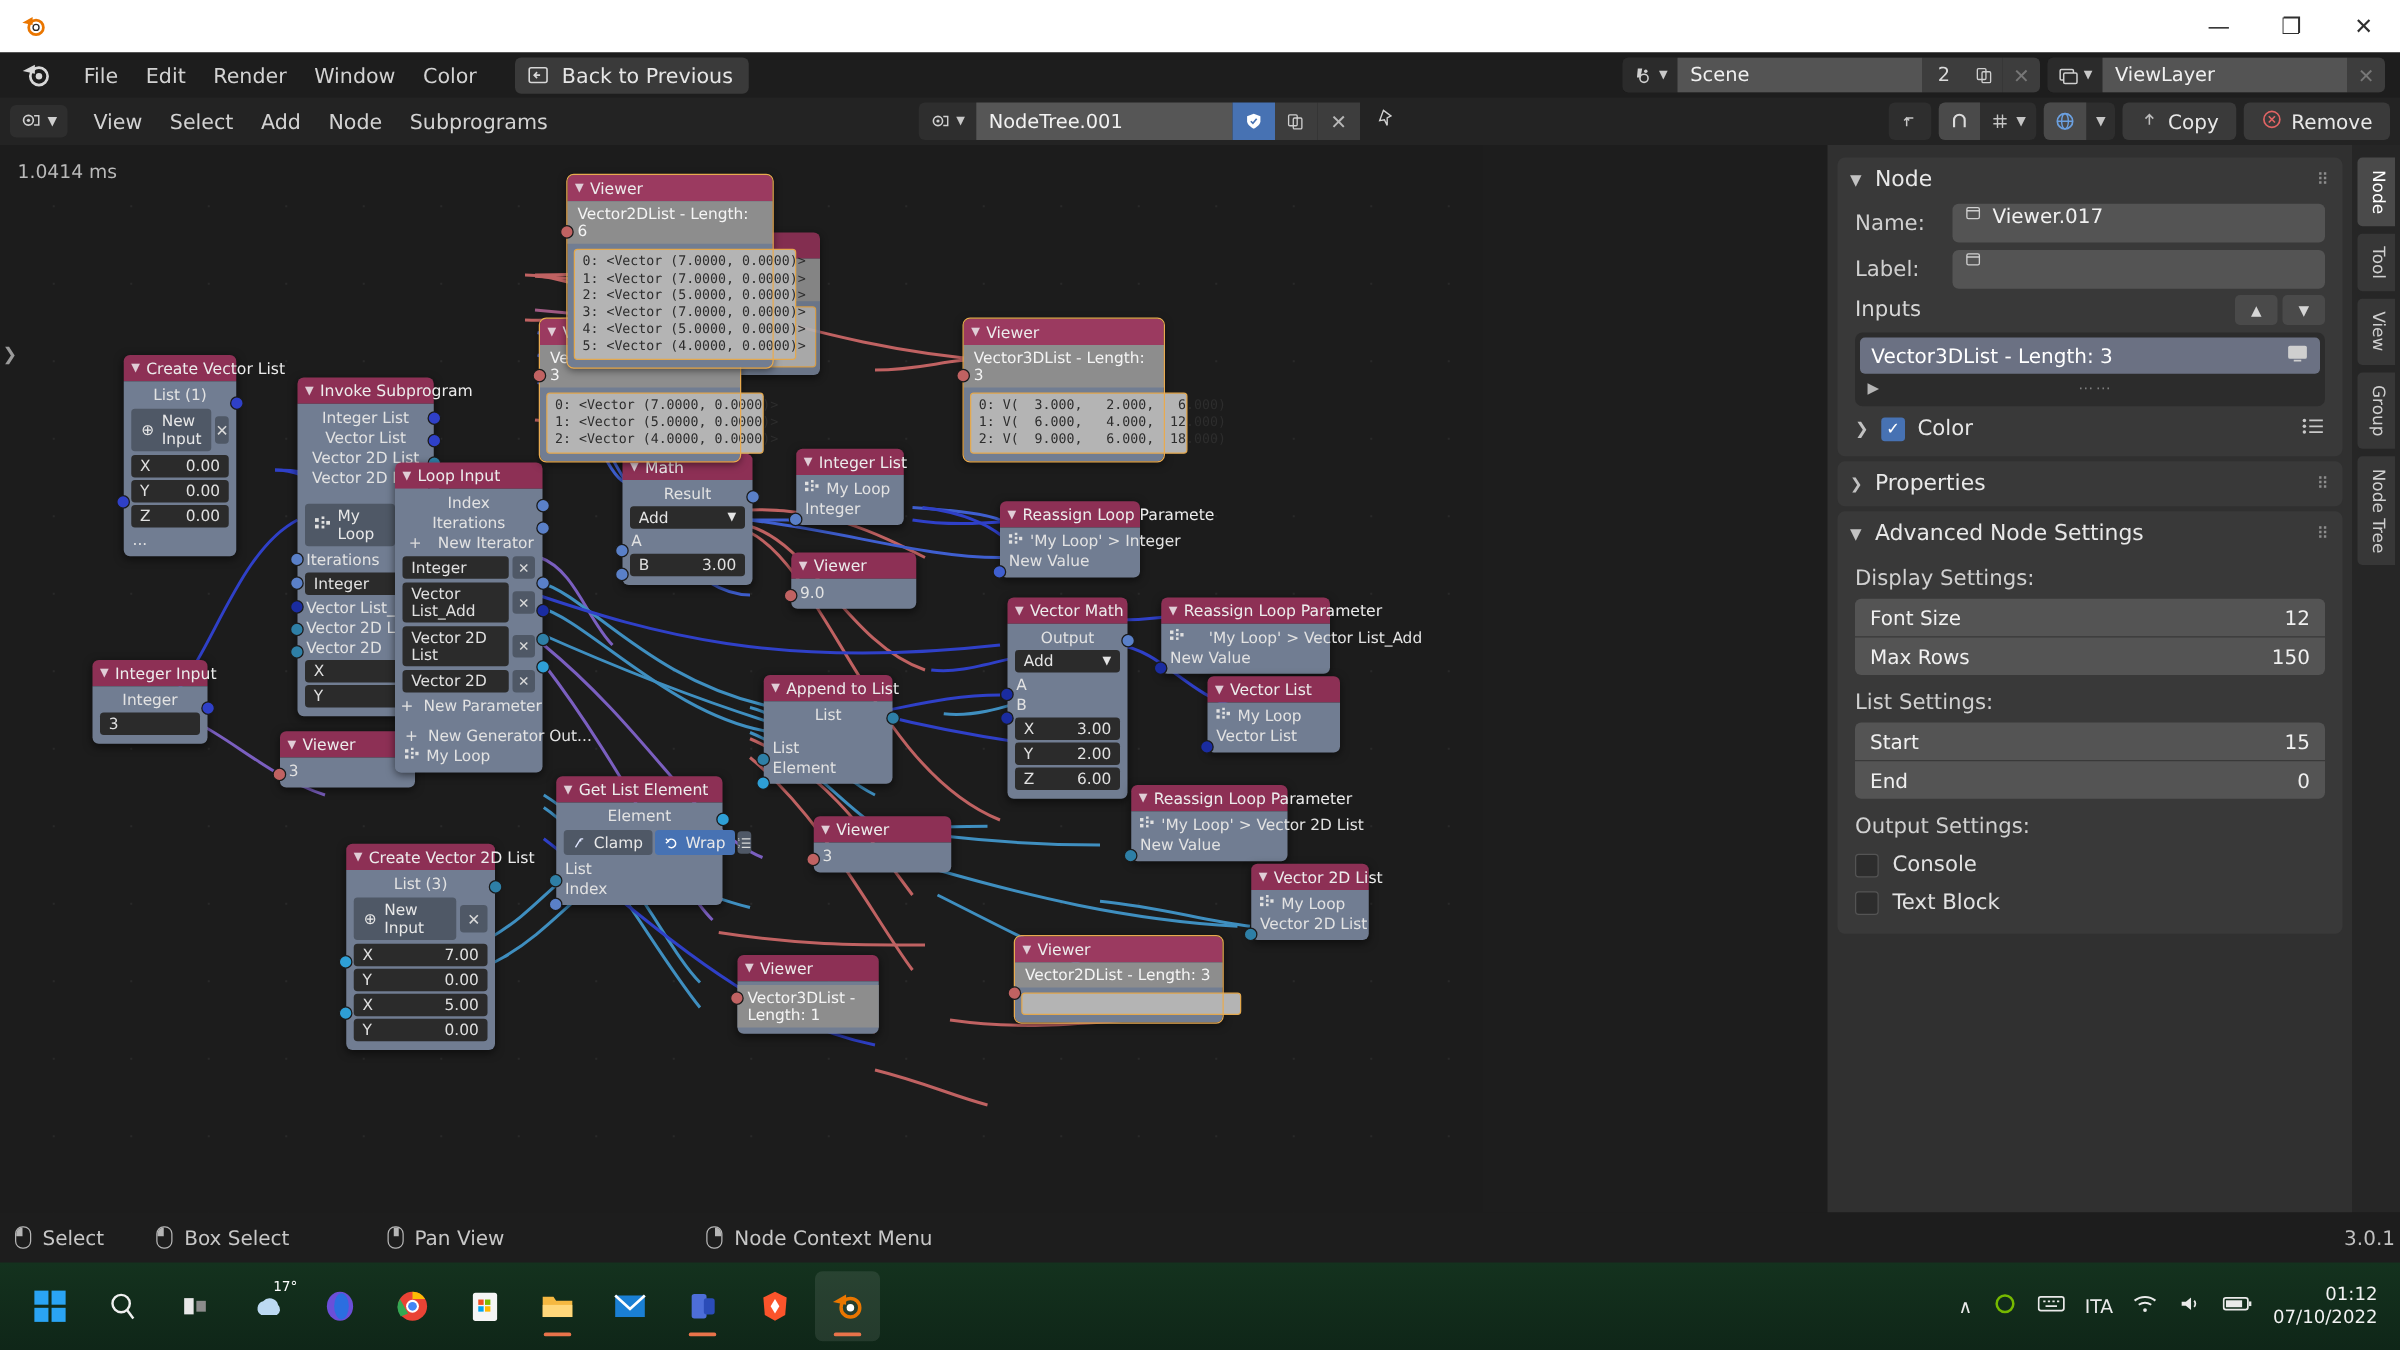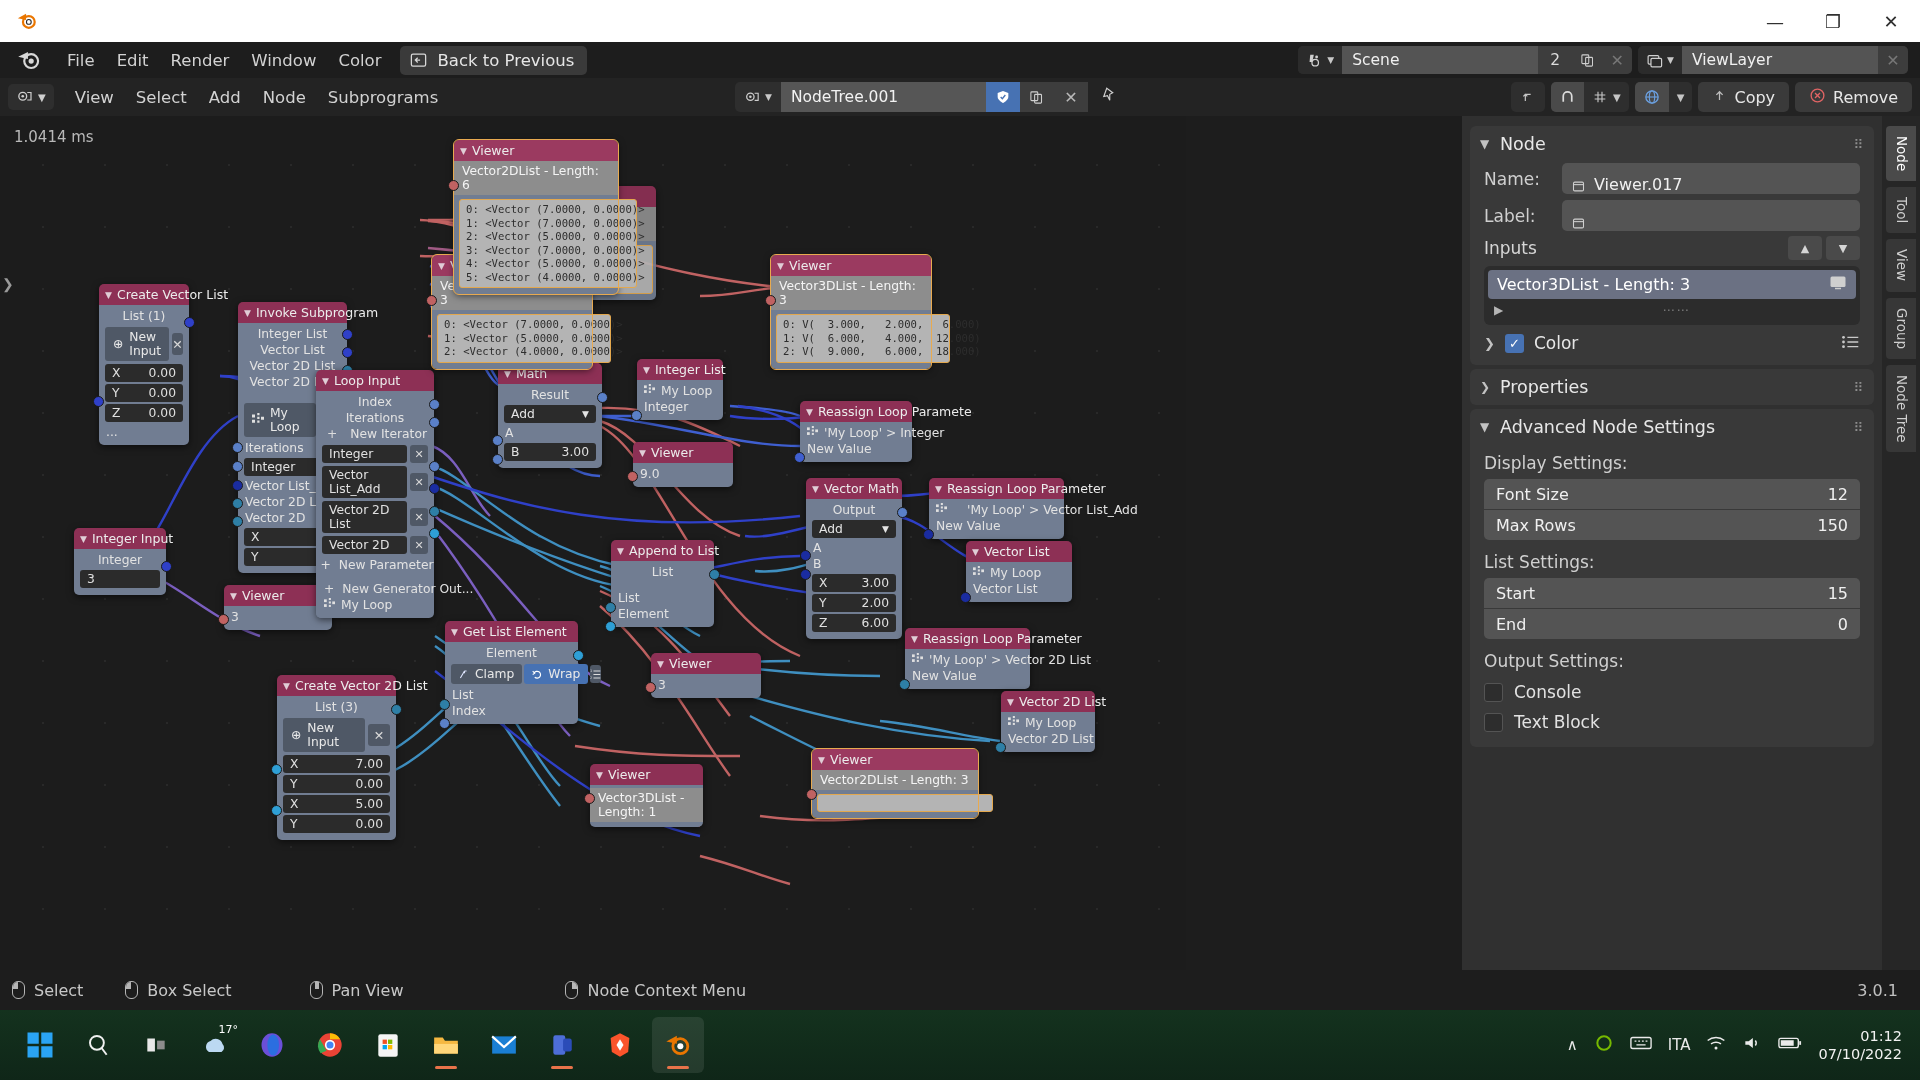--- a/index.html
+++ b/index.html
@@ -26,21 +26,21 @@
   .topbar {
     position: absolute; top: 42px; left: 0; width: 1920px; height: 36px;
     background: #1d1d1d; display: flex; align-items: center; padding-left: 8px;
   }
   .blender-logo { width: 26px; height: 26px; margin: 0 14px 0 8px; }
   .menu-item {
     font-size: 16.5px; color: #d2d2d2; padding: 4px 11px; border-radius: 4px; cursor: default;
   }
   .back-btn {
     display: flex; align-items: center; gap: 9px;
-    background: #3a3a3a; border-radius: 5px; padding: 5px 13px 5px 9px; margin-left: 8px;
+    background: #3a3a3a; border-radius: 5px; padding: 5px 13px 5px 9px; margin-left: 20px;
     color: #e6e6e6; font-size: 16.5px;
   }
   .topbar-right { margin-left: auto; display: flex; align-items: center; padding-right: 6px; gap: 0; }
   .id-block {
     display: flex; align-items: center; background: #2b2b2b; border-radius: 5px; height: 28px;
     overflow: hidden; margin-right: 6px;
   }
   .id-icon {
     background: #2b2b2b; height: 28px; display: flex; align-items: center; gap: 4px; padding: 0 8px;
     color: #c8c8c8;
@@ -142,21 +142,21 @@
     background: #303030; padding: 6px 0 0 0; overflow: hidden;
   }
   .panel { background: #393939; margin: 4px 8px 0 8px; border-radius: 6px; padding: 6px 0 10px 0; }
   .panel-hdr { display: flex; align-items: center; gap: 8px; padding: 2px 10px 6px 10px;
                color: #e8e8e8; font-size: 17.5px; }
   .panel-hdr .tri { font-size: 12px; color: #c2c2c2; width: 12px; }
   .panel-hdr .dots { margin-left: auto; color: #8d8d8d; font-size: 13px; letter-spacing: 1px; }
   .prow { display: flex; align-items: center; padding: 3px 14px; gap: 0; }
   .plabel { color: #cfcfcf; font-size: 17px; min-width: 78px; }
   .pfield { flex: 1; background: #545454; border-radius: 5px; height: 31px;
-            display: flex; align-items: flex-end; gap: 8px; padding: 0 9px; color: #f0f0f0;
+            display: flex; align-items: flex-start; gap: 8px; padding: 0 9px; color: #f0f0f0;
             font-size: 16px; }
   .inputs-head { display: flex; align-items: center; padding: 2px 14px 4px 14px; }
   .inputs-head .t { color: #d6d6d6; font-size: 17px; }
   .arrow-btns { margin-left: auto; display: flex; gap: 4px; }
   .abtn { width: 34px; height: 24px; background: #4a4a4a; border-radius: 4px; display: flex;
           align-items: center; justify-content: center; color: #d5d5d5; font-size: 11px; }
   .listbox { margin: 2px 14px 0 14px; background: #2c2c2c; border-radius: 6px; padding: 4px; }
   .listitem { background: #6b7183; border-radius: 4px; padding: 5px 9px; color: #ffffff;
               font-size: 16px; display: flex; align-items: center; }
   .listitem .mon { margin-left: auto; color: #d8d8d8; }
@@ -190,21 +190,21 @@
                background: #1d1d1d; display: flex; align-items: center; padding-left: 12px; }
   .sb-item { display: flex; align-items: center; gap: 9px; color: #c7c7c7; font-size: 16px;
              margin-right: 42px; }
   .mouse-ico { width: 13px; height: 18px; border: 1.4px solid #b5b5b5; border-radius: 6px; position: relative; }
   .mouse-ico.l::before { content:''; position:absolute; left:0; top:0; width:5px; height:7px;
                          background:#b5b5b5; border-radius:5px 0 0 0; }
   .mouse-ico.m::before { content:''; position:absolute; left:4px; top:0; width:4px; height:7px;
                          background:#b5b5b5; }
   .mouse-ico.r::before { content:''; position:absolute; right:0; top:0; width:5px; height:7px;
                          background:#b5b5b5; border-radius:0 5px 0 0; }
-  .sb-right { margin-left: auto; padding-right: 22px; color: #c0c0c0; font-size: 16px; }
+  .sb-right { margin-left: auto; padding-right: 4px; color: #c0c0c0; font-size: 16px; }
 
   
   .taskbar { position: absolute; top: 1010px; left: 0; width: 1920px; height: 70px;
              background: linear-gradient(180deg,#14321e,#0f2618); display: flex; align-items: center; }
   .tb-apps { display: flex; align-items: center; gap: 6px; margin-left: 14px; }
   .tapp { width: 52px; height: 56px; display: flex; align-items: center; justify-content: center;
           position: relative; border-radius: 6px; }
   .tapp.active { background: rgba(255,255,255,.09); }
   .tapp .under { position: absolute; bottom: 4px; width: 6px; height: 3px; border-radius: 2px;
                  background: #bdbdbd; }

